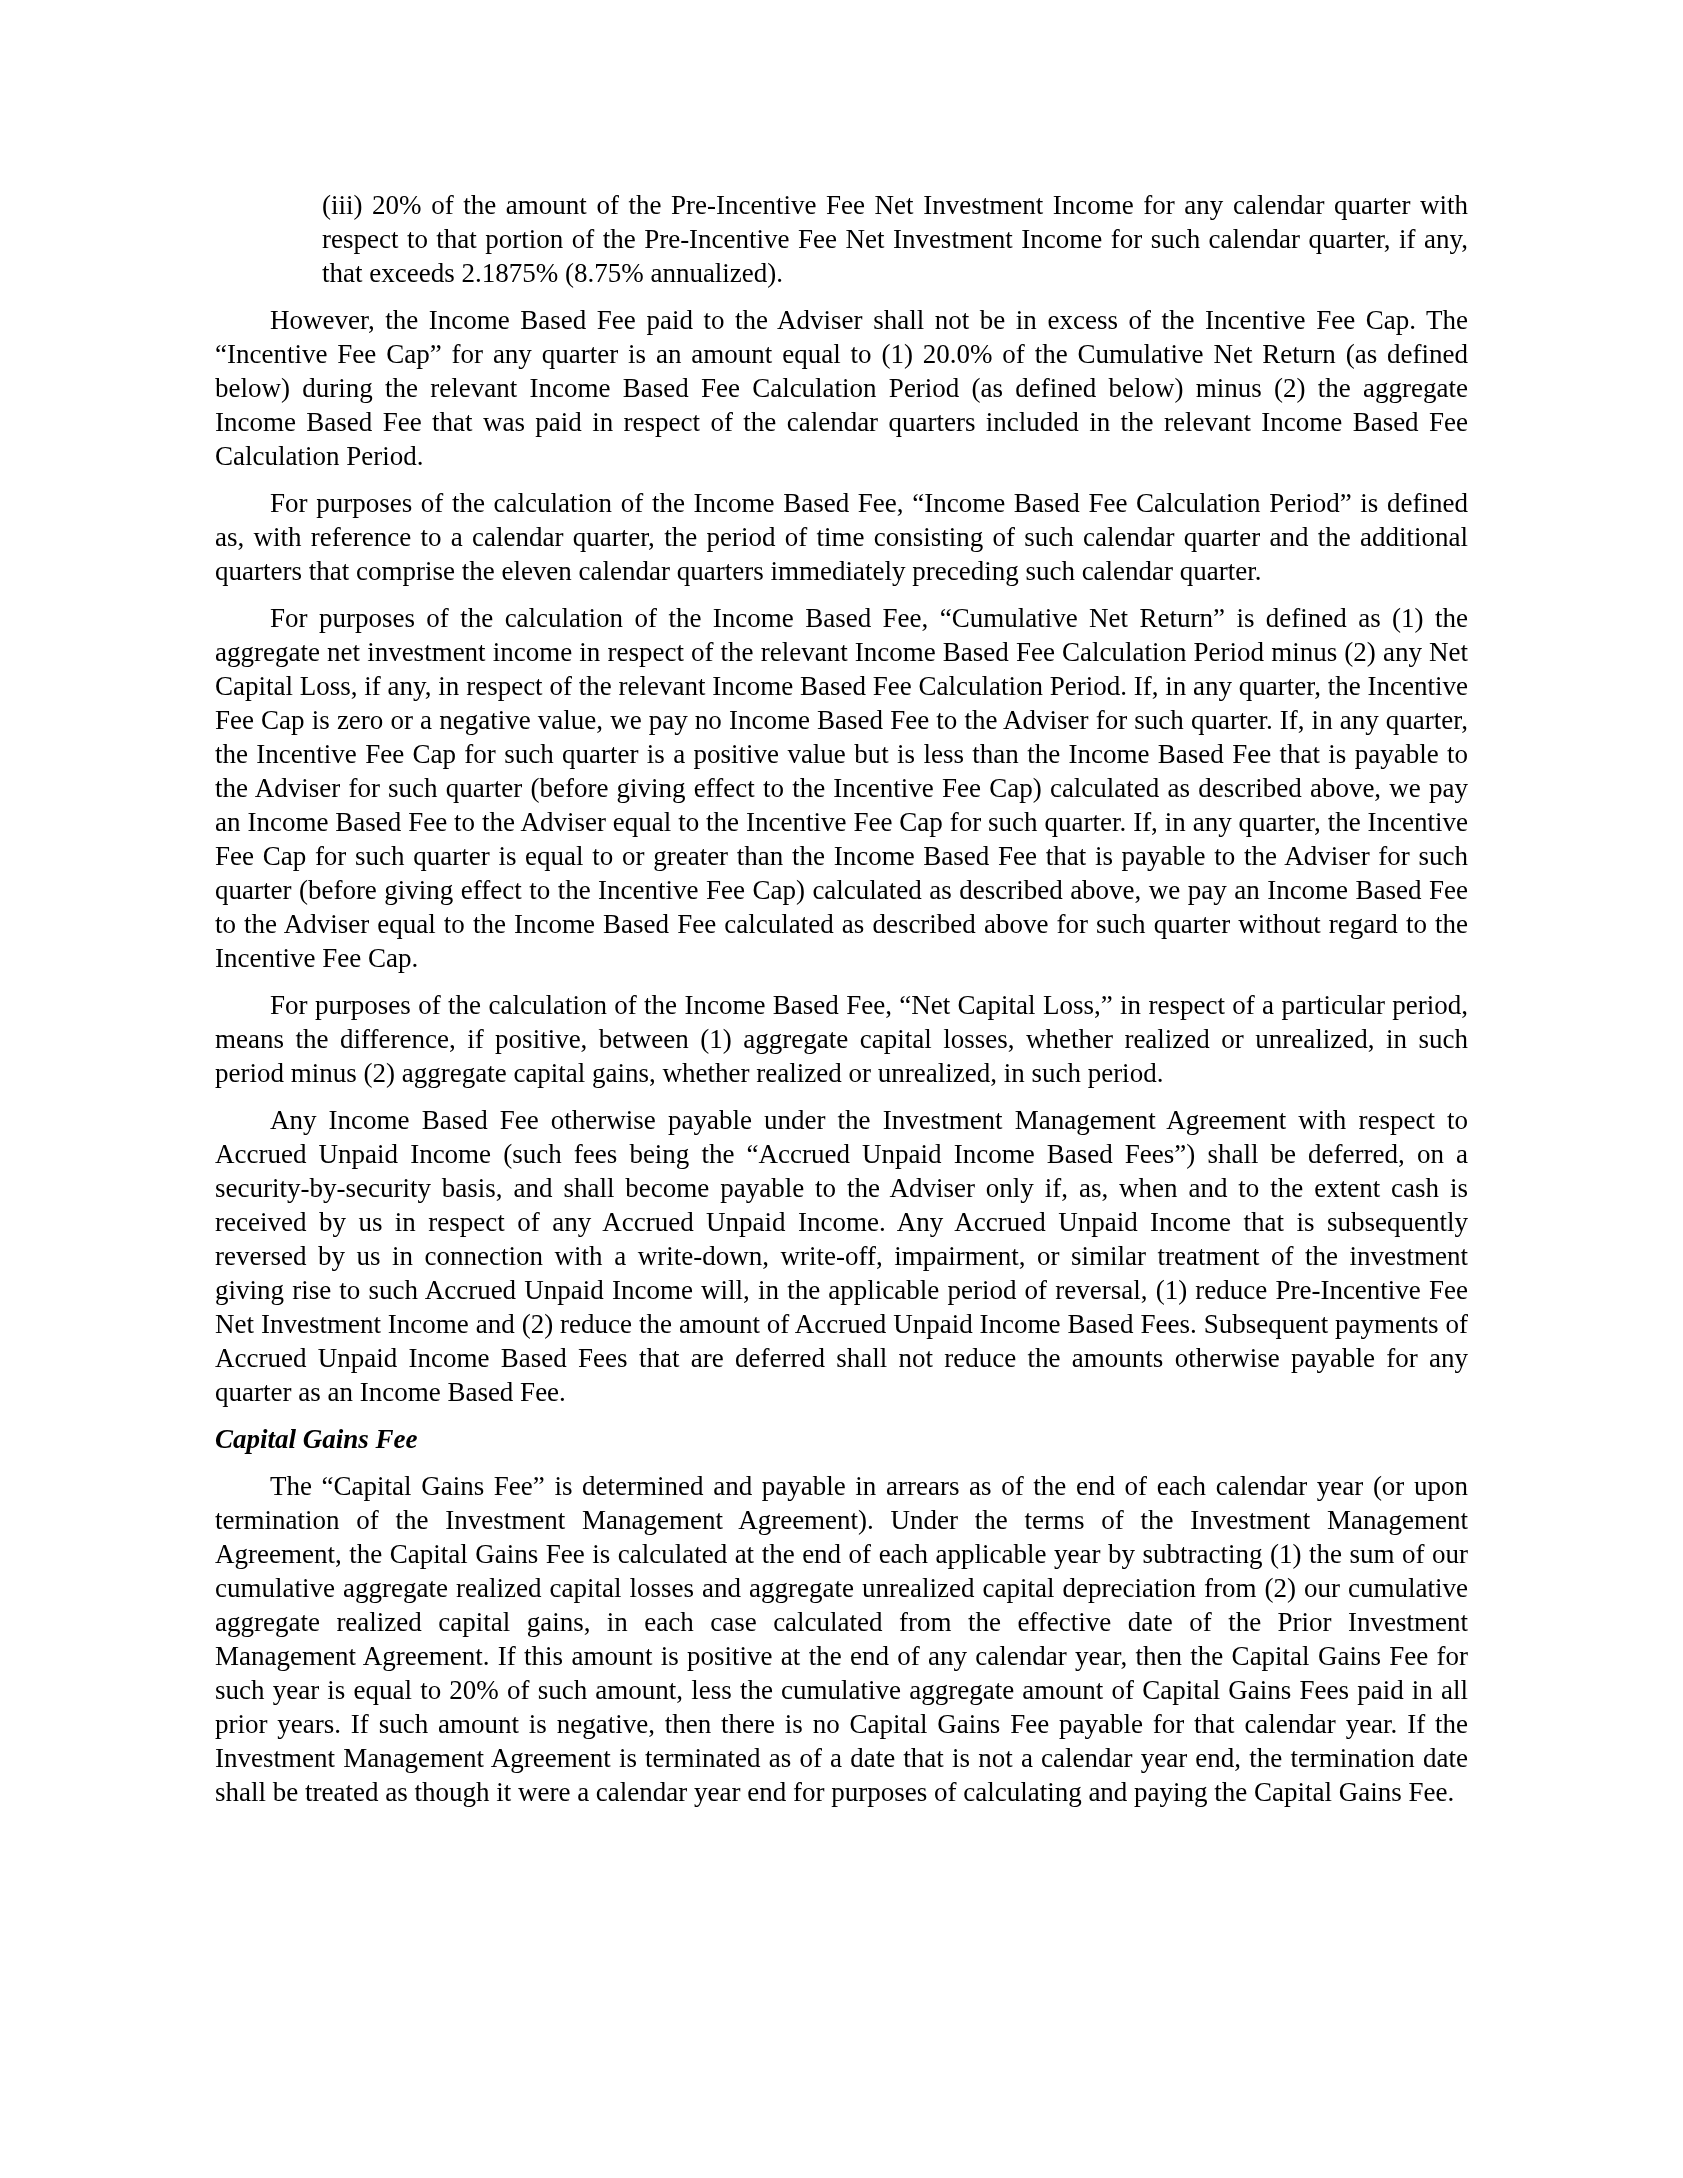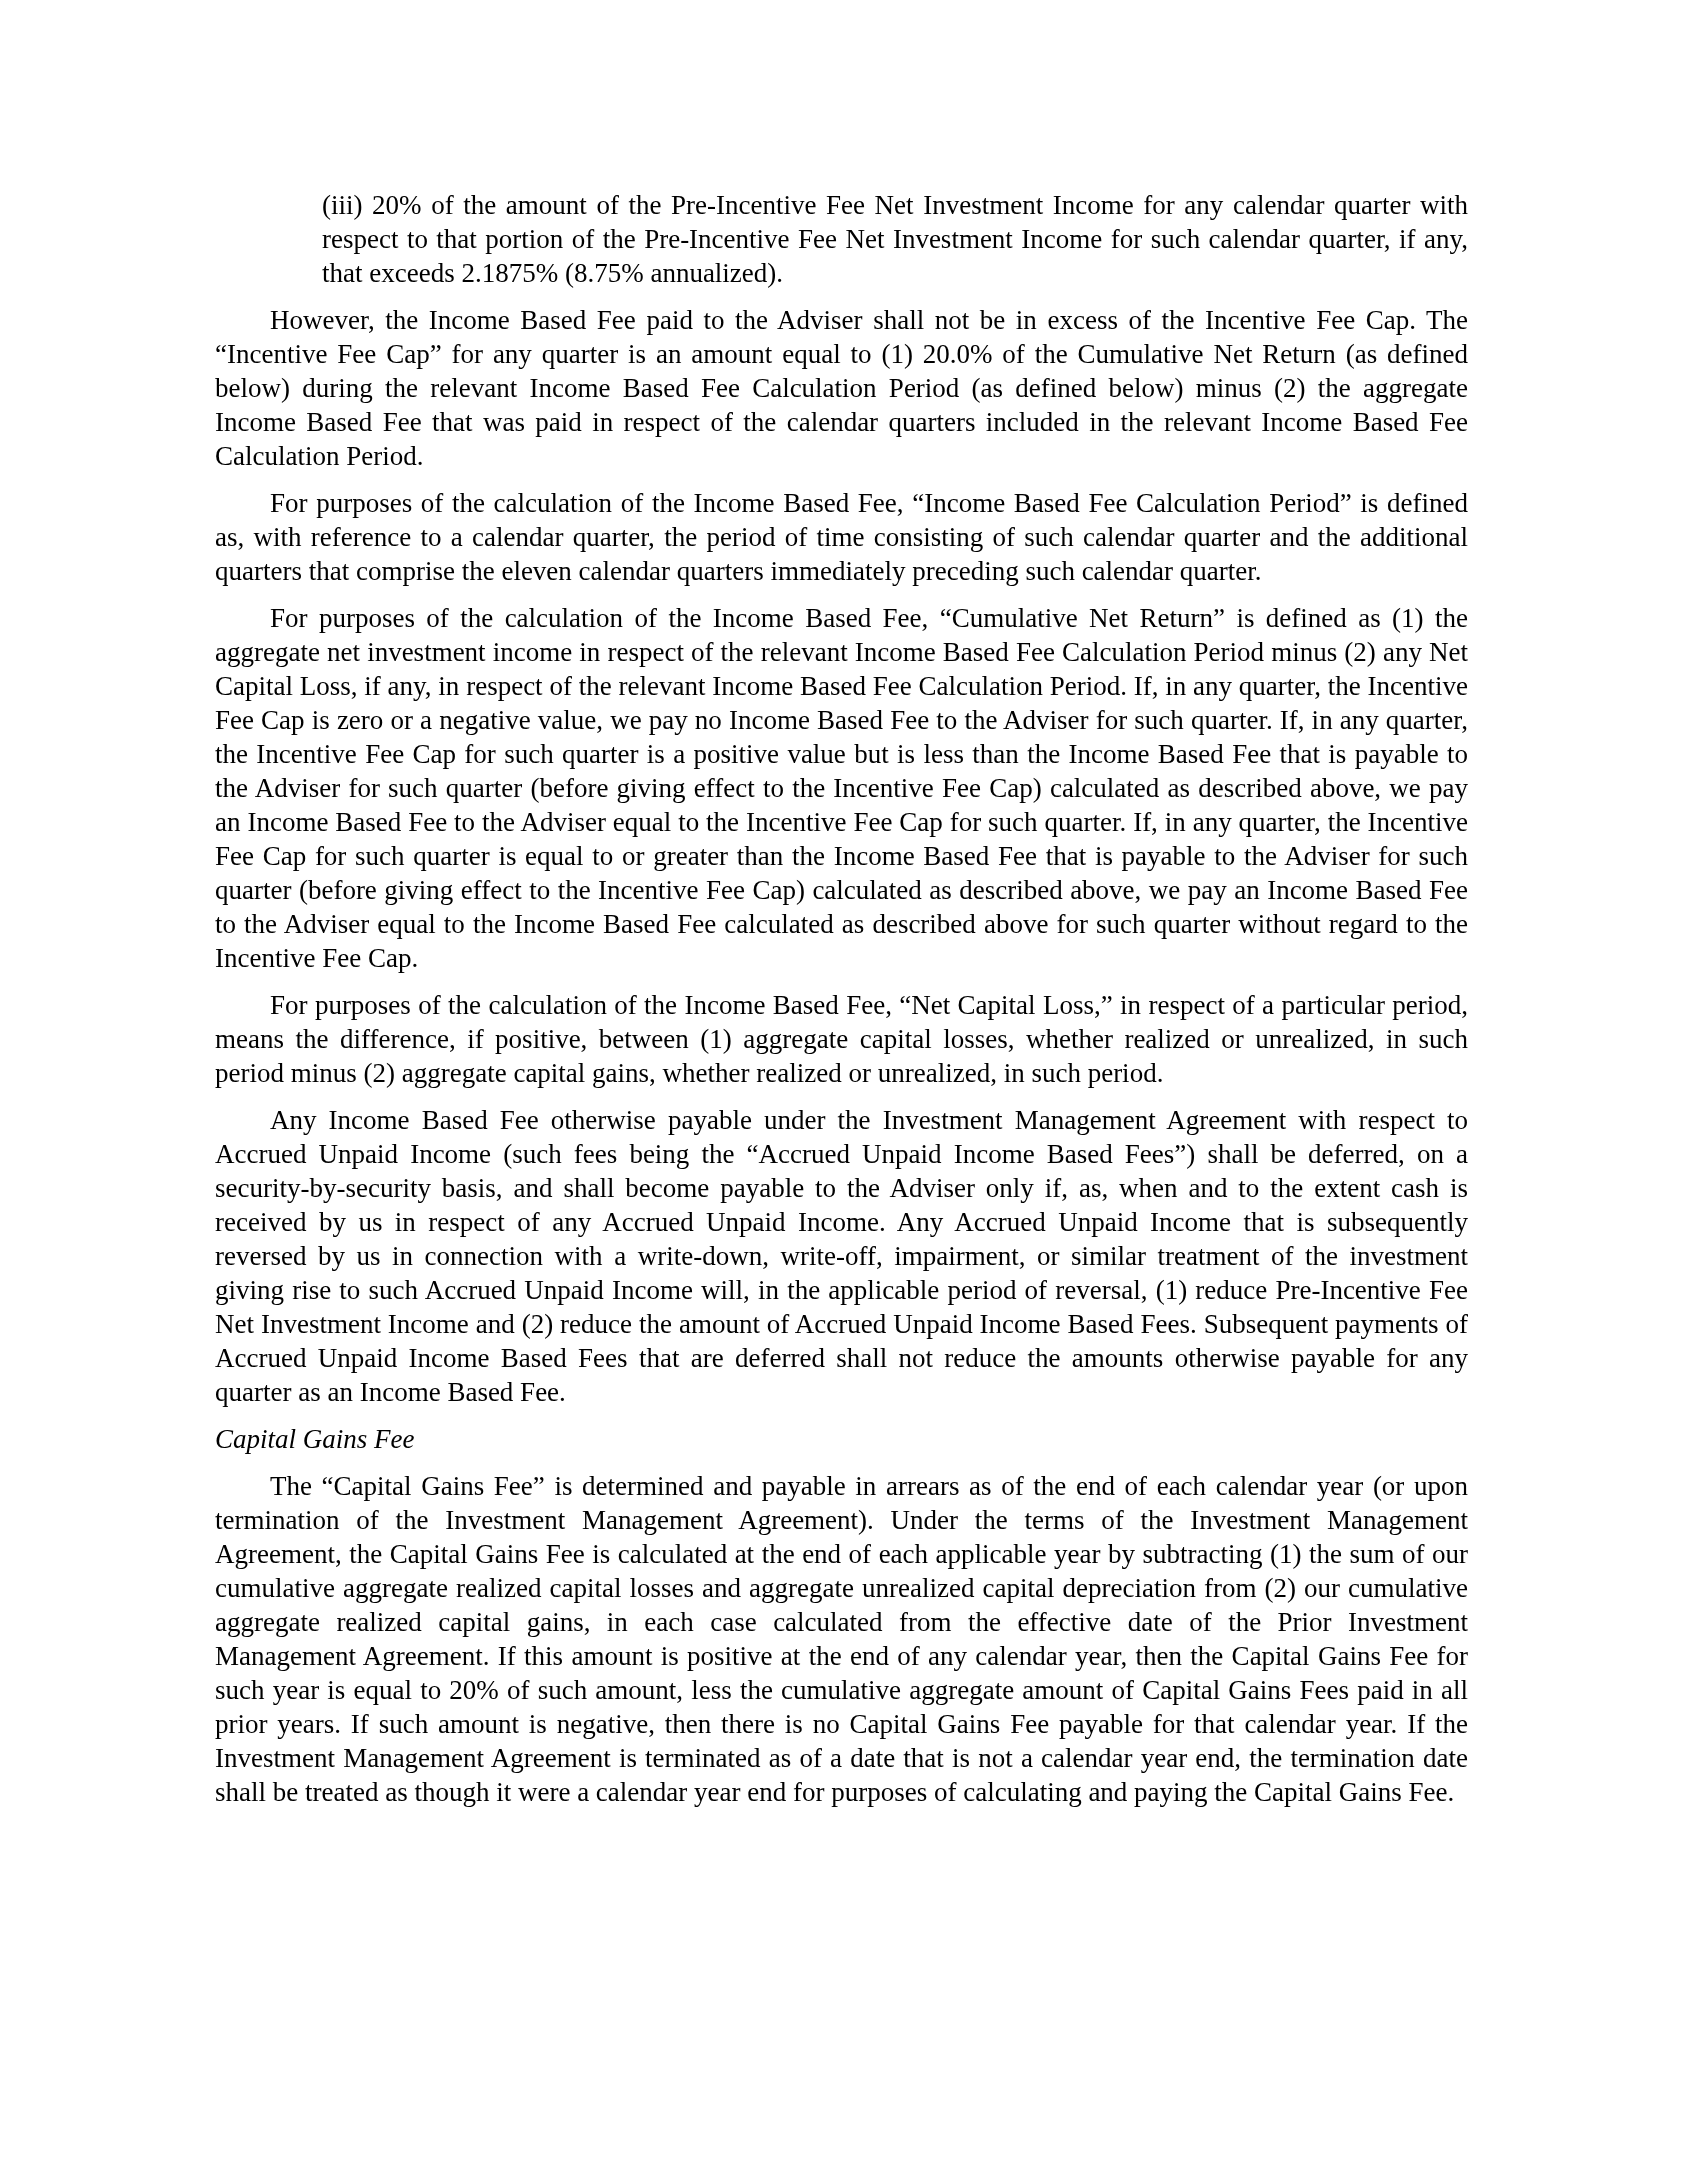--- a/index.html
+++ b/index.html
@@ -38,21 +38,21 @@
   }
   .clause {
     margin-left: 107px !important;
     width: 1146px;
     text-indent: 0;
   }
   .section-heading {
     margin: 28px 0 16px 28px;
     font-size: 27px;
     line-height: 34px;
-    font-weight: normal;
+    font-weight: bold;
     font-style: italic;
     text-align: left;
   }
   .page-number {
     position: absolute;
     top: 1970px;
     left: 0;
     width: 1683px;
     text-align: center;
     font-size: 26px;

